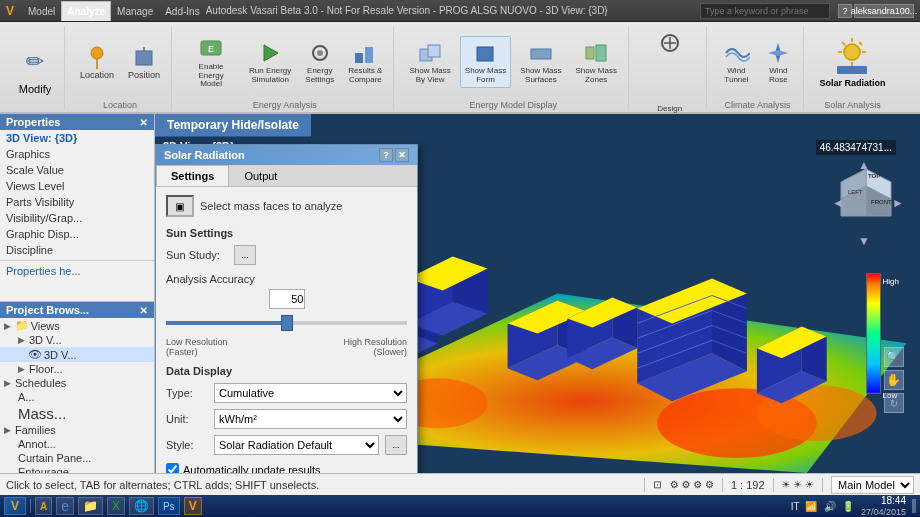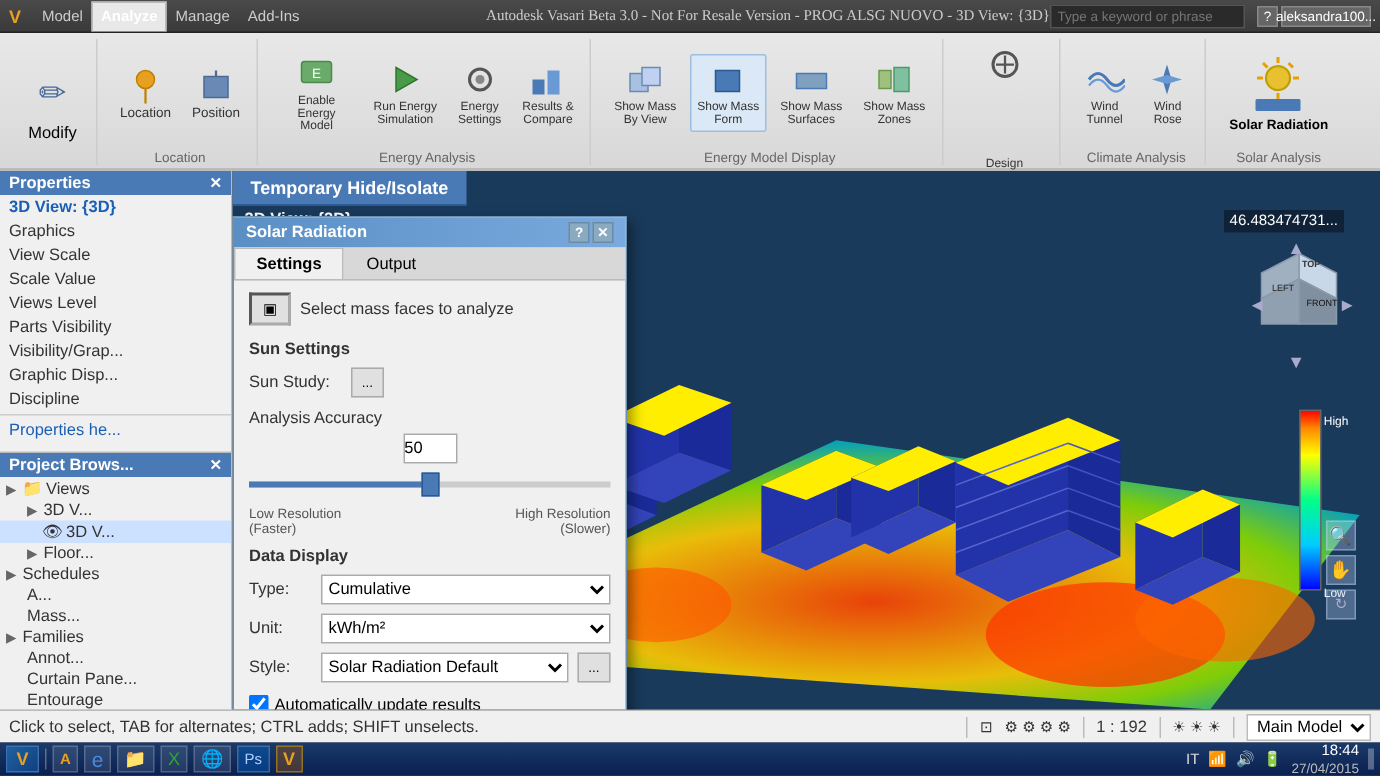--- a/index.html
+++ b/index.html
@@ -1,20 +1,20 @@
 <!DOCTYPE html>
 <html><head>
   <meta charset="utf-8">
   <style>
     * { margin: 0; padding: 0; box-sizing: border-box; }
     body { width: 920px; height: 517px; overflow: hidden; font-family: 'Segoe UI', Arial, sans-serif; font-size: 11px; background: #3a3a3a; }
 
     
     #top-bar { height: 22px; background: linear-gradient(to bottom, #4a4a4a, #3a3a3a); display: flex; align-items: center; padding: 0 6px; color: #ccc; font-size: 10px; border-bottom: 1px solid #222; }
-    #top-bar .title { flex: 1; text-align: right; font-family: Liberation Serif, serif; }
+    #top-bar .title { flex: 1; text-align: left; }
     #top-bar .controls { display: flex; gap: 4px; }
     #top-bar .ctrl-btn { width: 14px; height: 14px; background: #666; border: 1px solid #888; display: flex; align-items: center; justify-content: center; font-size: 9px; color: #fff; cursor: pointer; }
 
     
     #ribbon { height: 92px; background: linear-gradient(to bottom, #f0f0f0, #e0e0e0); border-bottom: 2px solid #bbb; display: flex; flex-direction: column; }
     .ribbon-tab { padding: 3px 10px; font-size: 11px; cursor: pointer; color: #333; border: 1px solid transparent; border-bottom: none; height: 20px; display: flex; align-items: center; }
     .ribbon-tab.active { background: #e8e8e8; border-color: #bbb; color: #000; font-weight: bold; }
     #ribbon-content { flex: 1; display: flex; align-items: stretch; padding: 4px 6px 2px; gap: 8px; }
     .ribbon-group { display: flex; flex-direction: column; align-items: center; border-right: 1px solid #ccc; padding: 0 8px; min-width: fit-content; }
     .ribbon-group-buttons { display: flex; flex-direction: row; gap: 4px; flex: 1; align-items: center; }
@@ -277,21 +277,20 @@
 <div id="main" style="display:flex;height:359px;">
 
   <div id="left-panel" style="width:155px;background:#f0f0f0;border-right:1px solid #bbb;display:flex;flex-direction:column;font-size:11px;overflow:hidden;">
     <div id="properties-header" style="background:#4a7ab5;color:#fff;padding:2px 6px;font-size:11px;font-weight:bold;display:flex;justify-content:space-between;align-items:center;">
       <span>Properties</span>
       <span style="cursor:pointer;font-size:10px;">✕</span>
     </div>
     <div id="properties-content" style="flex:1;overflow:hidden;">
       <div class="prop-item active" style="padding:2px 6px;cursor:pointer;color:#1a5fb4;font-weight:bold;font-size:11px;">3D View: {3D}</div>
       <div class="prop-item" style="padding:2px 6px;cursor:pointer;color:#333;font-size:11px;">Graphics</div>
-      <div class="prop-item" style="padding:2px 6px;cursor:pointer;color:#333;font-size:11px;">View Scale</div>
       <div class="prop-item" style="padding:2px 6px;cursor:pointer;color:#333;font-size:11px;">Scale Value</div>
       <div class="prop-item" style="padding:2px 6px;cursor:pointer;color:#333;font-size:11px;">Views Level</div>
       <div class="prop-item" style="padding:2px 6px;cursor:pointer;color:#333;font-size:11px;">Parts Visibility</div>
       <div class="prop-item" style="padding:2px 6px;cursor:pointer;color:#333;font-size:11px;">Visibility/Grap...</div>
       <div class="prop-item" style="padding:2px 6px;cursor:pointer;color:#333;font-size:11px;">Graphic Disp...</div>
       <div class="prop-item" style="padding:2px 6px;cursor:pointer;color:#333;font-size:11px;">Discipline</div>
       <div style="height:1px;background:#ccc;margin:2px 0;"></div>
       <div class="prop-item" style="padding:2px 6px;cursor:pointer;color:#1a5fb4;font-size:11px;">Properties he...</div>
     </div>
 
@@ -315,21 +314,21 @@
       </div>
       <div class="tree-item" style="padding:1px 4px 1px 18px;cursor:pointer;color:#333;font-size:11px;display:flex;align-items:center;gap:2px;">
         <span class="tree-expand">▶</span>
         <span>Floor...</span>
       </div>
       <div class="tree-item" style="padding:1px 4px;cursor:pointer;color:#333;font-size:11px;display:flex;align-items:center;gap:2px;">
         <span class="tree-expand">▶</span>
         <span>Schedules</span>
       </div>
       <div class="tree-item" style="padding:1px 4px 1px 18px;cursor:pointer;color:#333;font-size:11px;">A...</div>
-      <div class="tree-item" style="padding:1px 4px 1px 18px;cursor:pointer;color:#333;font-size:11px;">Mass...</div>
+      <div class="tree-item" style="padding:1px 4px 1px 18px;cursor:pointer;color:#333;font-size:15px;">Mass...</div>
       <div class="tree-item" style="padding:1px 4px;cursor:pointer;color:#333;font-size:11px;display:flex;align-items:center;gap:2px;">
         <span class="tree-expand">▶</span>
         <span>Families</span>
       </div>
       <div class="tree-item" style="padding:1px 4px 1px 18px;cursor:pointer;color:#333;font-size:11px;">Annot...</div>
       <div class="tree-item" style="padding:1px 4px 1px 18px;cursor:pointer;color:#333;font-size:11px;">Curtain Pane...</div>
       <div class="tree-item" style="padding:1px 4px 1px 18px;cursor:pointer;color:#333;font-size:11px;">Entourage</div>
     </div>
   </div>
 
@@ -510,21 +509,21 @@
           <div style="font-size:11px;font-weight:bold;color:#333;margin-bottom:6px;">Sun Settings</div>
           <div style="display:flex;align-items:center;gap:6px;margin-bottom:8px;">
             <span style="font-size:11px;color:#333;width:62px;flex-shrink:0;">Sun Study:</span>
             <div style="width:22px;height:20px;background:#e0e0e0;border:1px solid #aaa;display:flex;align-items:center;justify-content:center;font-size:9px;cursor:pointer;">...</div>
           </div>
         </div>
 
         <div style="margin-bottom:8px;">
           <div style="font-size:11px;color:#333;margin-bottom:4px;">Analysis Accuracy</div>
           <div style="display:flex;flex-direction:column;align-items:center;">
-            <div style="width:36px;height:20px;background:#fff;border:1px solid #aaa;display:flex;align-items:center;justify-content:flex-start;font-size:11px;margin-bottom:4px;">
+            <div style="width:36px;height:20px;background:#fff;border:1px solid #aaa;display:flex;align-items:center;justify-content:flex-end;font-size:11px;margin-bottom:4px;">
               <span>50</span>
             </div>
             <div style="width:100%;position:relative;height:20px;">
               <div style="position:absolute;top:8px;left:0;right:0;height:4px;background:#ccc;"></div>
               <div style="position:absolute;top:8px;left:0;width:50%;height:4px;background:#4a7ab5;"></div>
               <input type="range" min="0" max="100" value="50" style="position: absolute; top: 0px; left: 0px; width: 100%; height: 20px; opacity: 0; cursor: pointer;">
               <div style="position:absolute;top:2px;left:calc(50% - 6px);width:12px;height:16px;background:#4a7ab5;border:1px solid #2a5a95;cursor:grab;"></div>
             </div>
             <div style="display:flex;justify-content:space-between;width:100%;font-size:9px;color:#555;margin-top:4px;">
               <span>Low Resolution<br>(Faster)</span>

